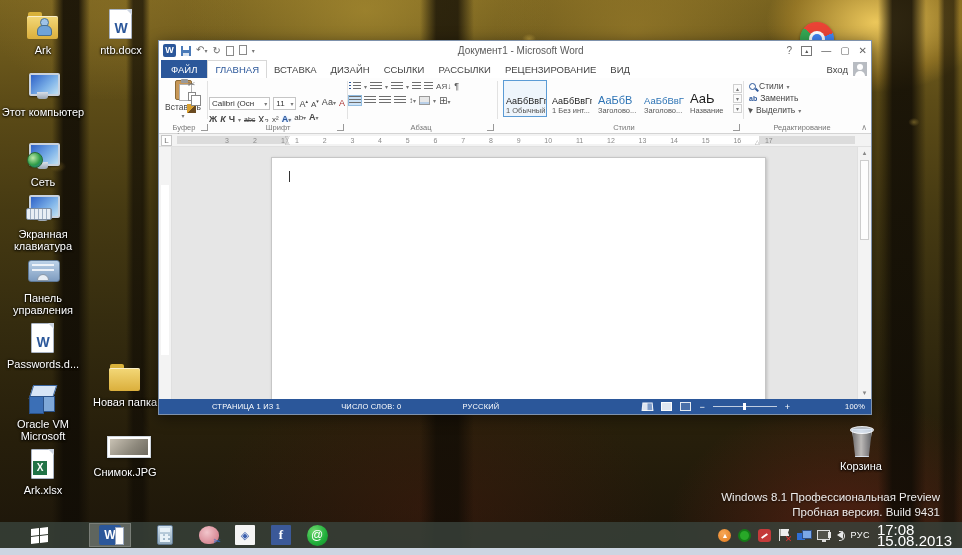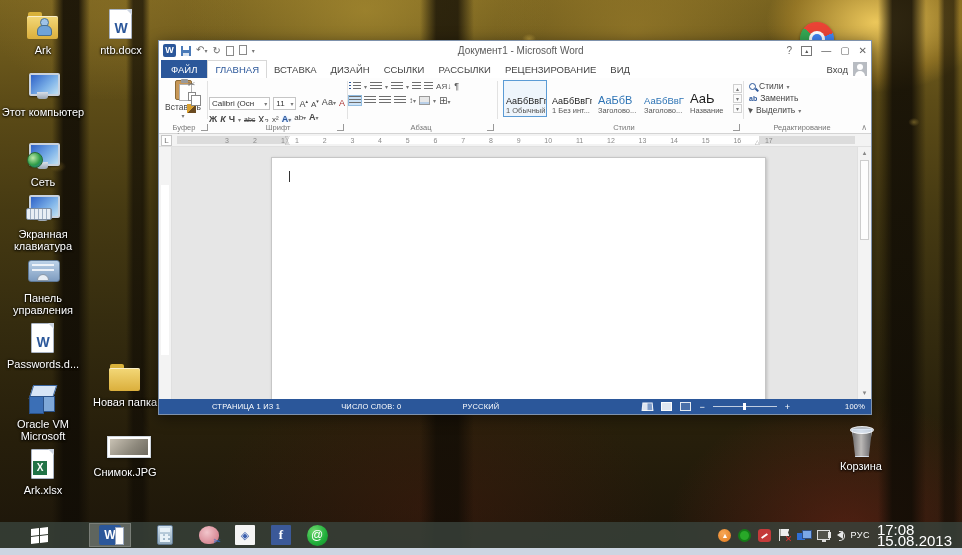--- a/index.html
+++ b/index.html
@@ -299,20 +299,24 @@
 
   <div class="dicon" style="left:818px;top:424px">
     <div class="ig shape-bin"></div>
     <div class="dlabel">Корзина</div>
   </div>
 
   <div style="position:absolute;left:800px;top:22px;z-index:5">
     <div class="shape-chrome"></div>
   </div>
 
+  <div class="watermark">
+    <div>Windows 8.1 Профессиональная Preview</div>
+    <div>Пробная версия. Build 9431</div>
+  </div>
 
   <div class="win">
 
     <div class="titlebar">
       <div class="qat">
         <span class="wlogo"></span>
         <span class="qsave"></span>
         <span class="q">↶<span class="carr">▾</span></span>
         <span class="q">↻</span>
         <span class="qpage"></span>

